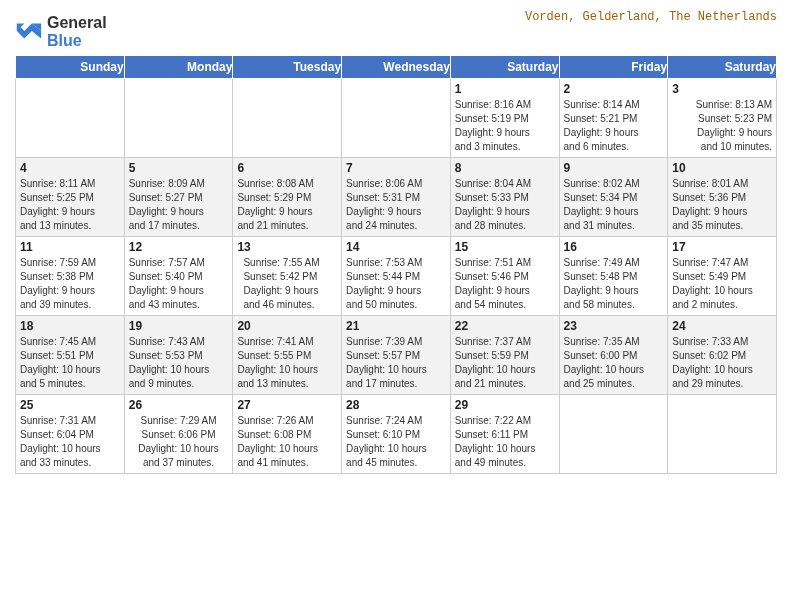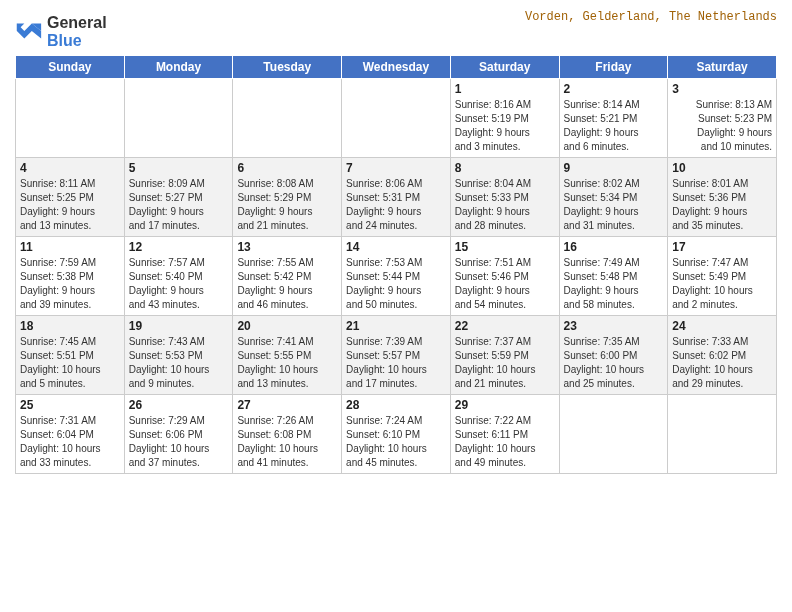--- a/index.html
+++ b/index.html
@@ -57,22 +57,22 @@
     .calendar {
       width: 100%;
       border-collapse: collapse;
       font-size: 10.5px;
     }
     .calendar thead tr th {
       background-color: #4472c4;
       color: #fff;
       font-weight: bold;
       font-size: 12px;
-      padding: 4px 18px;
-      text-align: center;
+      padding: 4px 0;
+      text-align: right;
       border: 1px solid #fff;
     }
     .calendar tbody tr td {
       border: 1px solid #ccc;
       vertical-align: top;
       padding: 3px 4px;
       width: calc(100% / 7);
       height: 78px;
       background: #fff;
     }
@@ -217,21 +217,21 @@
           </td>
           <td>
             <div class="day-number">12</div>
             <div class="day-info" style="white-space: pre-line;">Sunrise: 7:57 AM
 Sunset: 5:40 PM
 Daylight: 9 hours
 and 43 minutes.</div>
           </td>
           <td>
             <div class="day-number">13</div>
-            <div class="day-info" style="white-space: pre-line;">Sunrise: 7:55 AM
+            <div class="day-info" style="white-space: pre-line; margin-left: 6px;">Sunrise: 7:55 AM
 Sunset: 5:42 PM
 Daylight: 9 hours
 and 46 minutes.</div>
           </td>
           <td>
             <div class="day-number">14</div>
             <div class="day-info" style="white-space: pre-line;">Sunrise: 7:53 AM
 Sunset: 5:44 PM
 Daylight: 9 hours
 and 50 minutes.</div>
@@ -312,21 +312,21 @@
         <tr>
           <td>
             <div class="day-number">25</div>
             <div class="day-info" style="white-space: pre-line;">Sunrise: 7:31 AM
 Sunset: 6:04 PM
 Daylight: 10 hours
 and 33 minutes.</div>
           </td>
           <td>
             <div class="day-number">26</div>
-            <div class="day-info" style="white-space: pre-line;">Sunrise: 7:29 AM
+            <div class="day-info" style="white-space: pre-line; text-align: center;">Sunrise: 7:29 AM
 Sunset: 6:06 PM
 Daylight: 10 hours
 and 37 minutes.</div>
           </td>
           <td>
             <div class="day-number">27</div>
             <div class="day-info" style="white-space: pre-line;">Sunrise: 7:26 AM
 Sunset: 6:08 PM
 Daylight: 10 hours
 and 41 minutes.</div>

